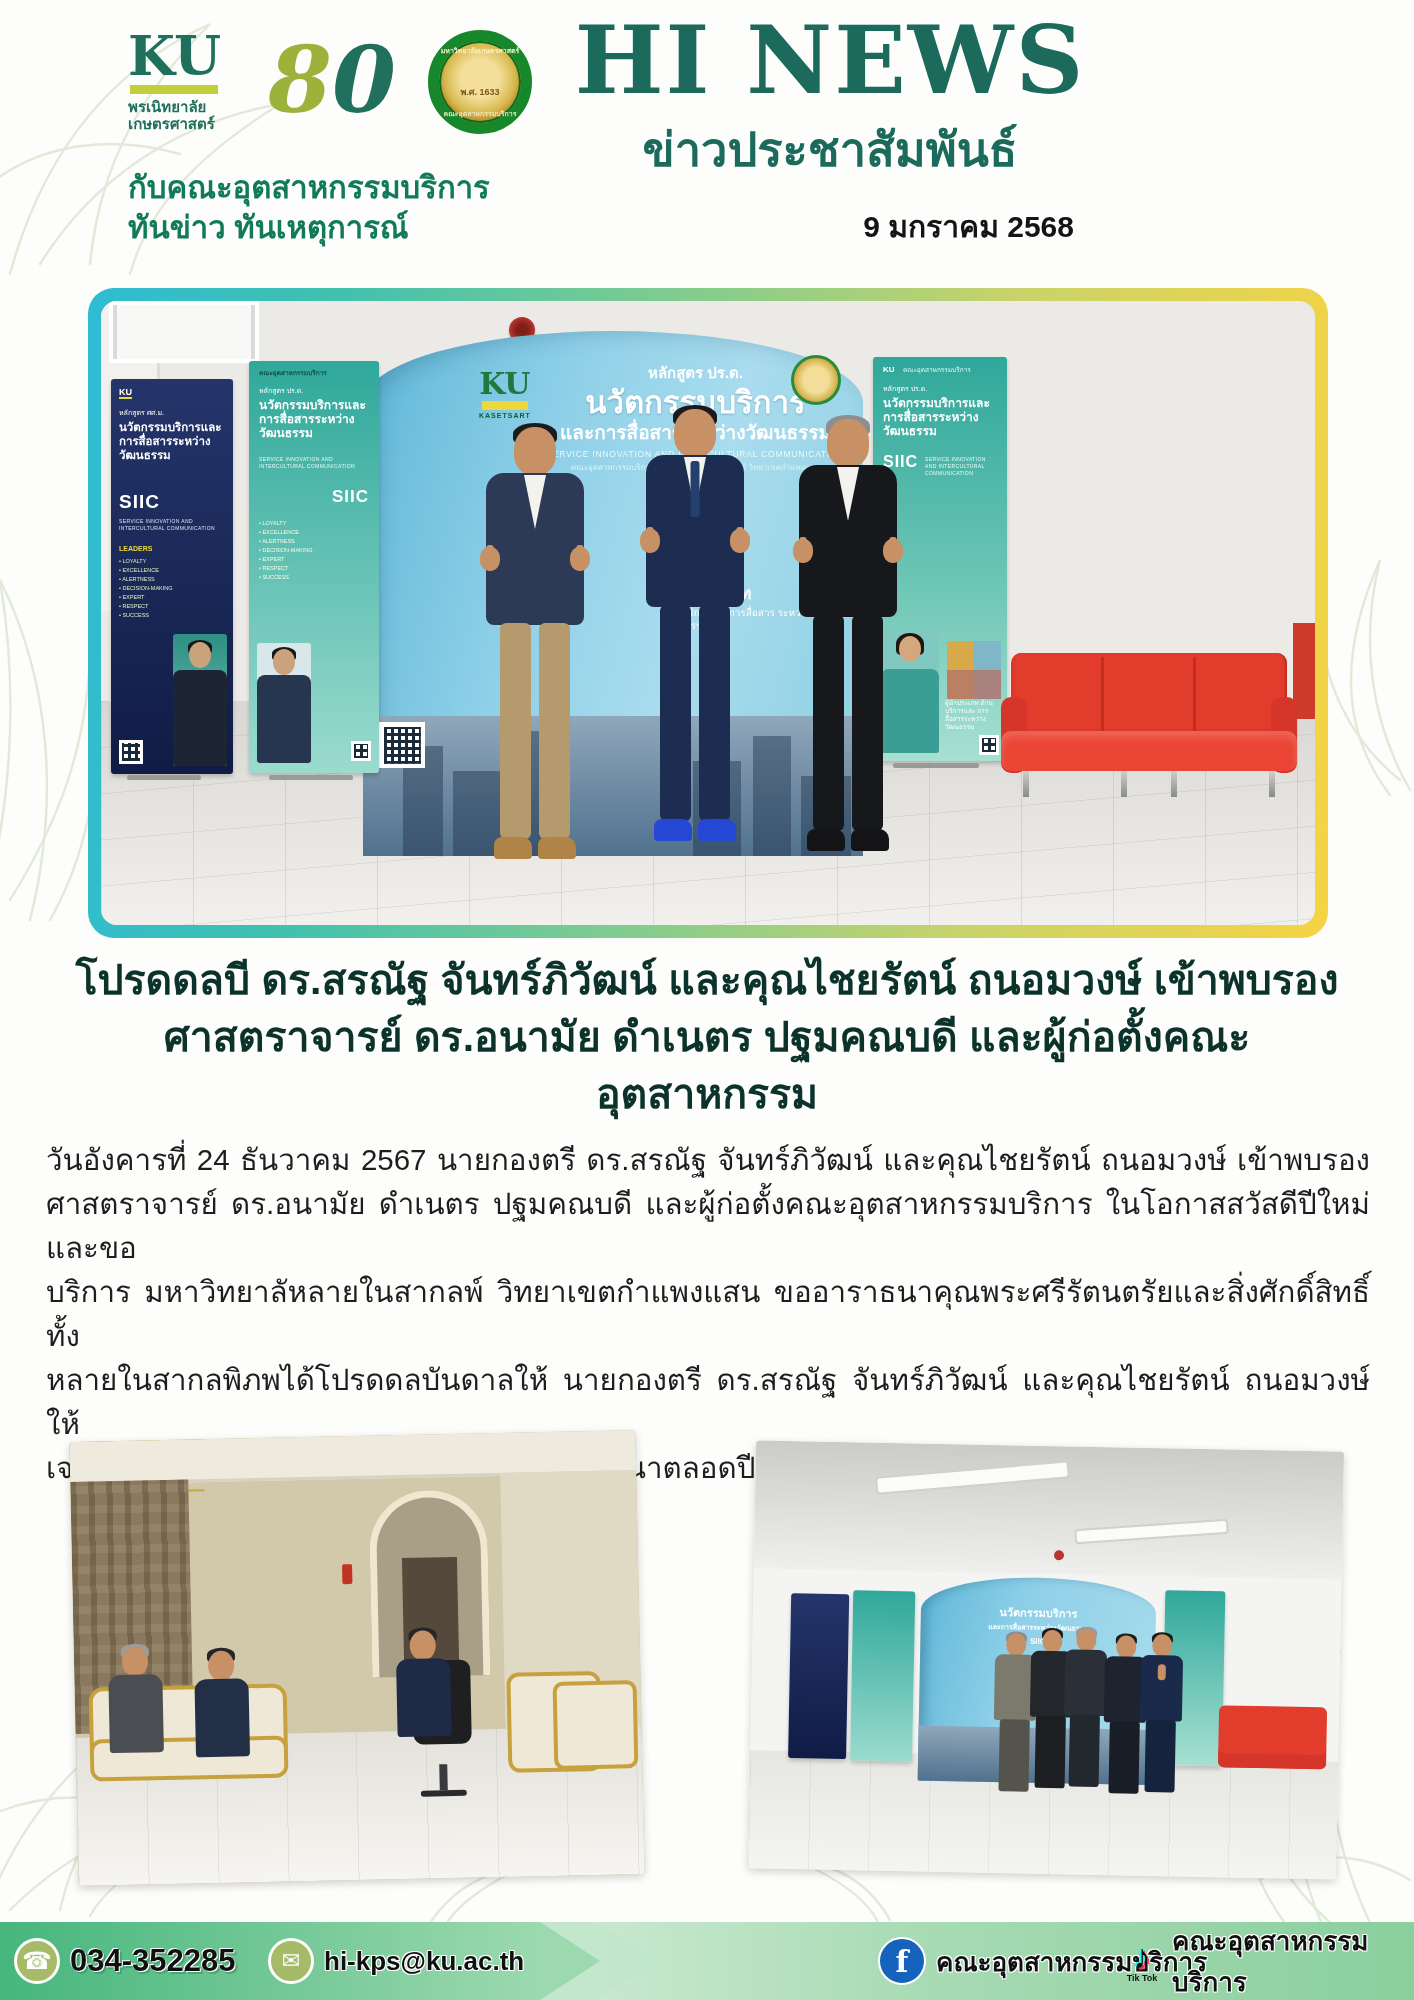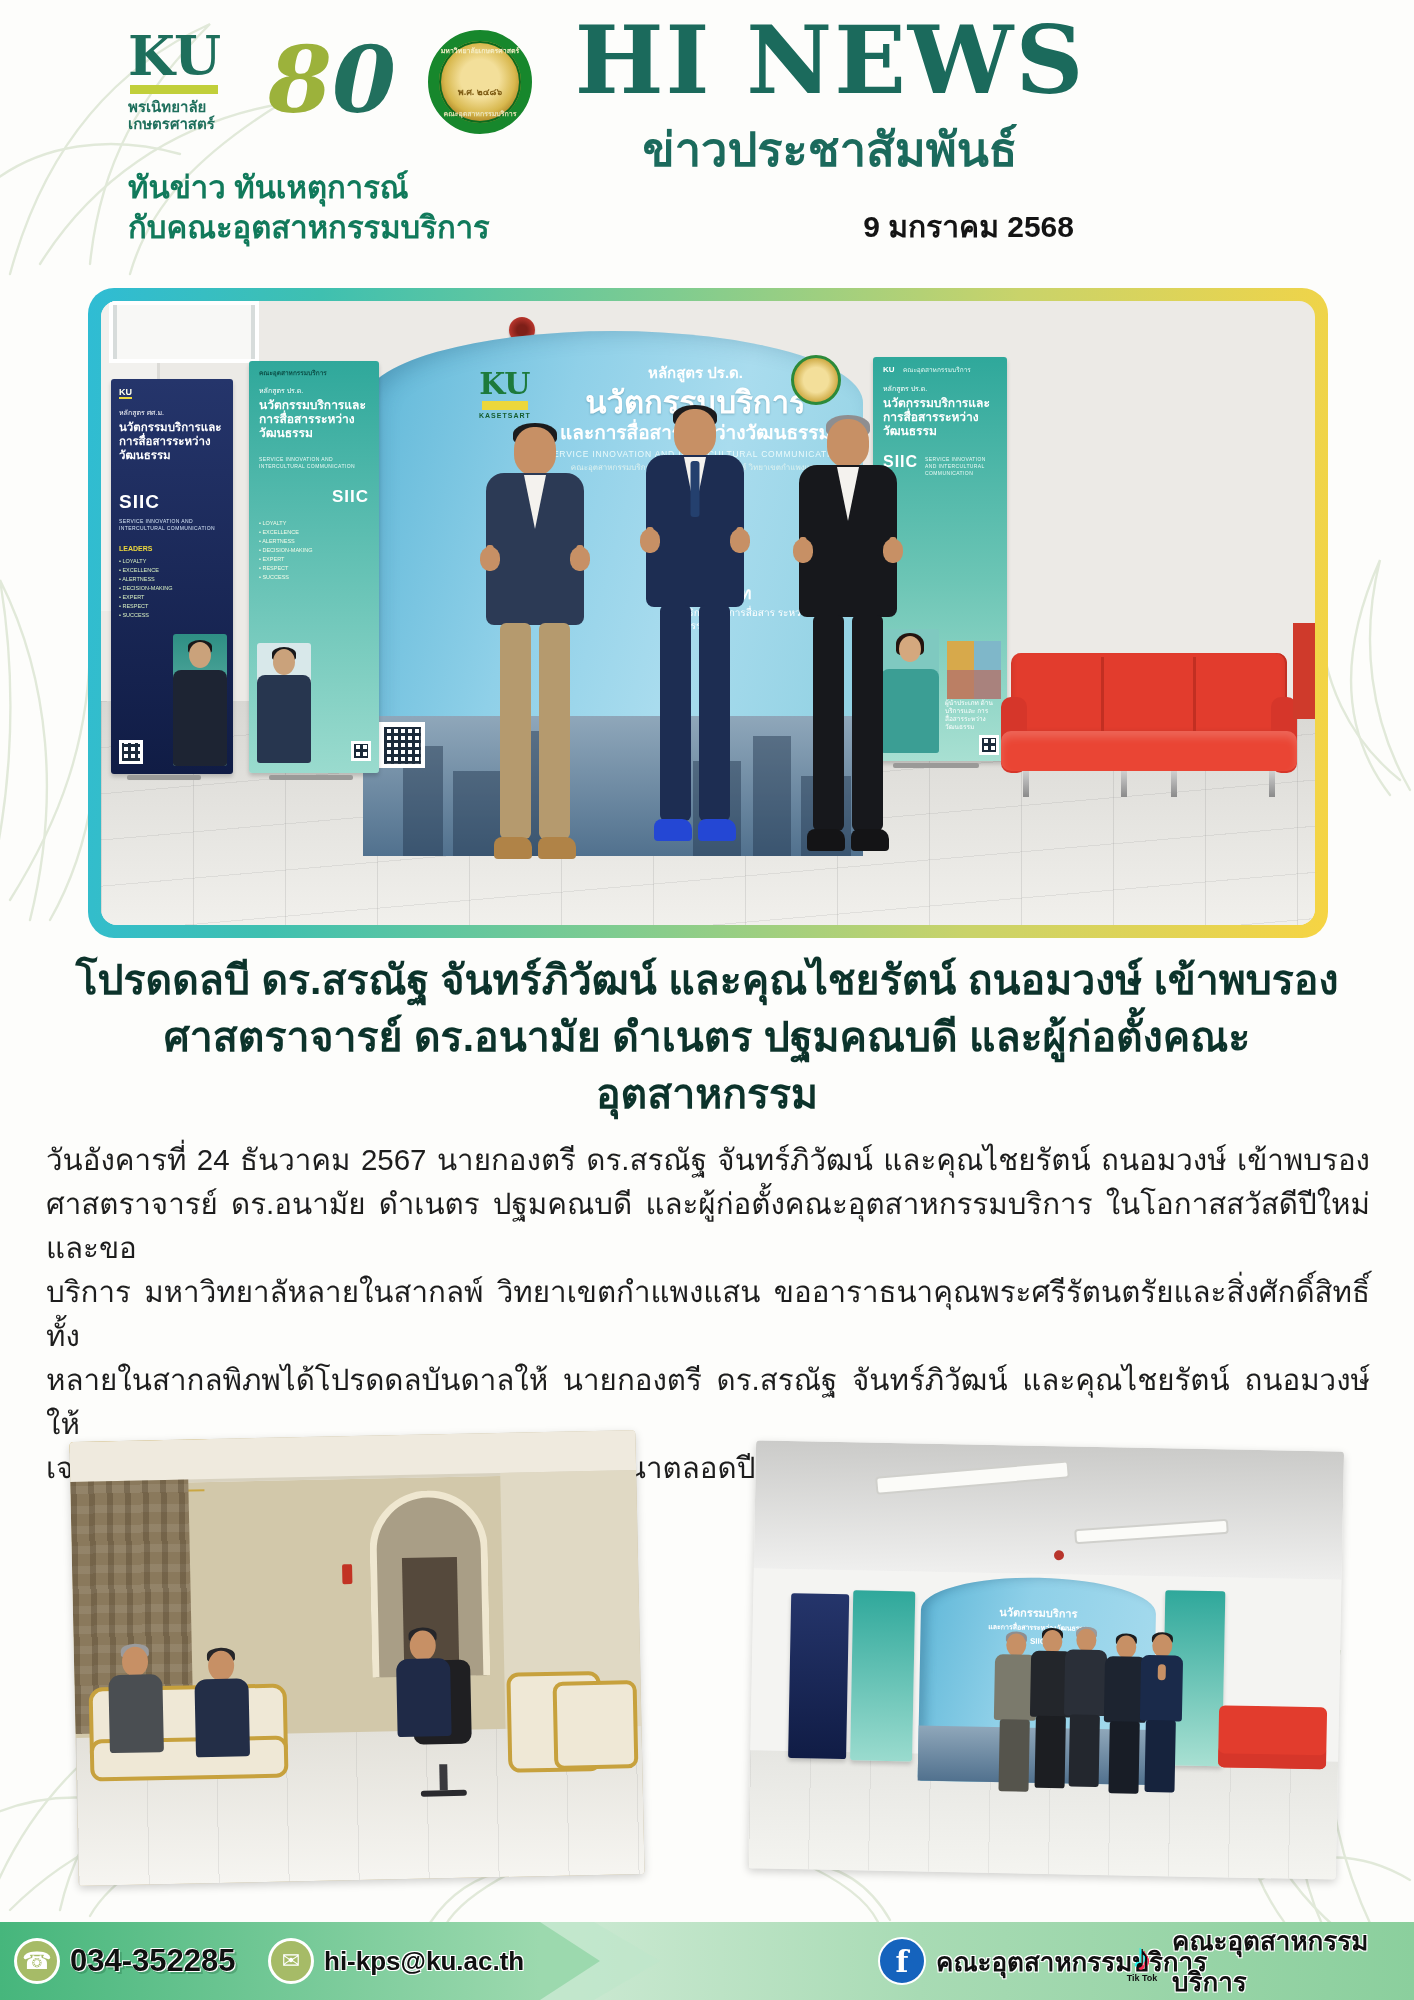--- a/index.html
+++ b/index.html
@@ -222,26 +222,26 @@
   <header>
     <div class="abs ku-logo">
       <div class="ku-letters">KU</div>
       <div class="ku-bar"></div>
       <div class="ku-sub">พรเนิทยาลัย</div>
       <div class="ku-sub">เกษตรศาสตร์</div>
     </div>
     <div class="abs anniv"><span class="d8">8</span><span class="d0">0</span></div>
     <div class="abs seal">
       <div class="seal-txt seal-top">มหาวิทยาลัยเกษตรศาสตร์</div>
-      <div class="seal-txt seal-year">พ.ศ. ๒๔๘๖</div>
+      <div class="seal-txt seal-year">พ.ศ. 1633</div>
       <div class="seal-txt seal-bot">คณะอุตสาหกรรมบริการ</div>
     </div>
     <div class="abs tagline">
+      <div>กับคณะอุตสาหกรรมบริการ</div>
       <div>ทันข่าว ทันเหตุการณ์</div>
-      <div>กับคณะอุตสาหกรรมบริการ</div>
     </div>
     <div class="abs masthead">
       <div class="hi-news">HI NEWS</div>
       <div class="subtitle">ข่าวประชาสัมพันธ์</div>
       <div class="issue-date">9 มกราคม 2568</div>
     </div>
   </header>
 
   <figure class="abs photo-frame" style="margin:0">
     <div class="scene">

